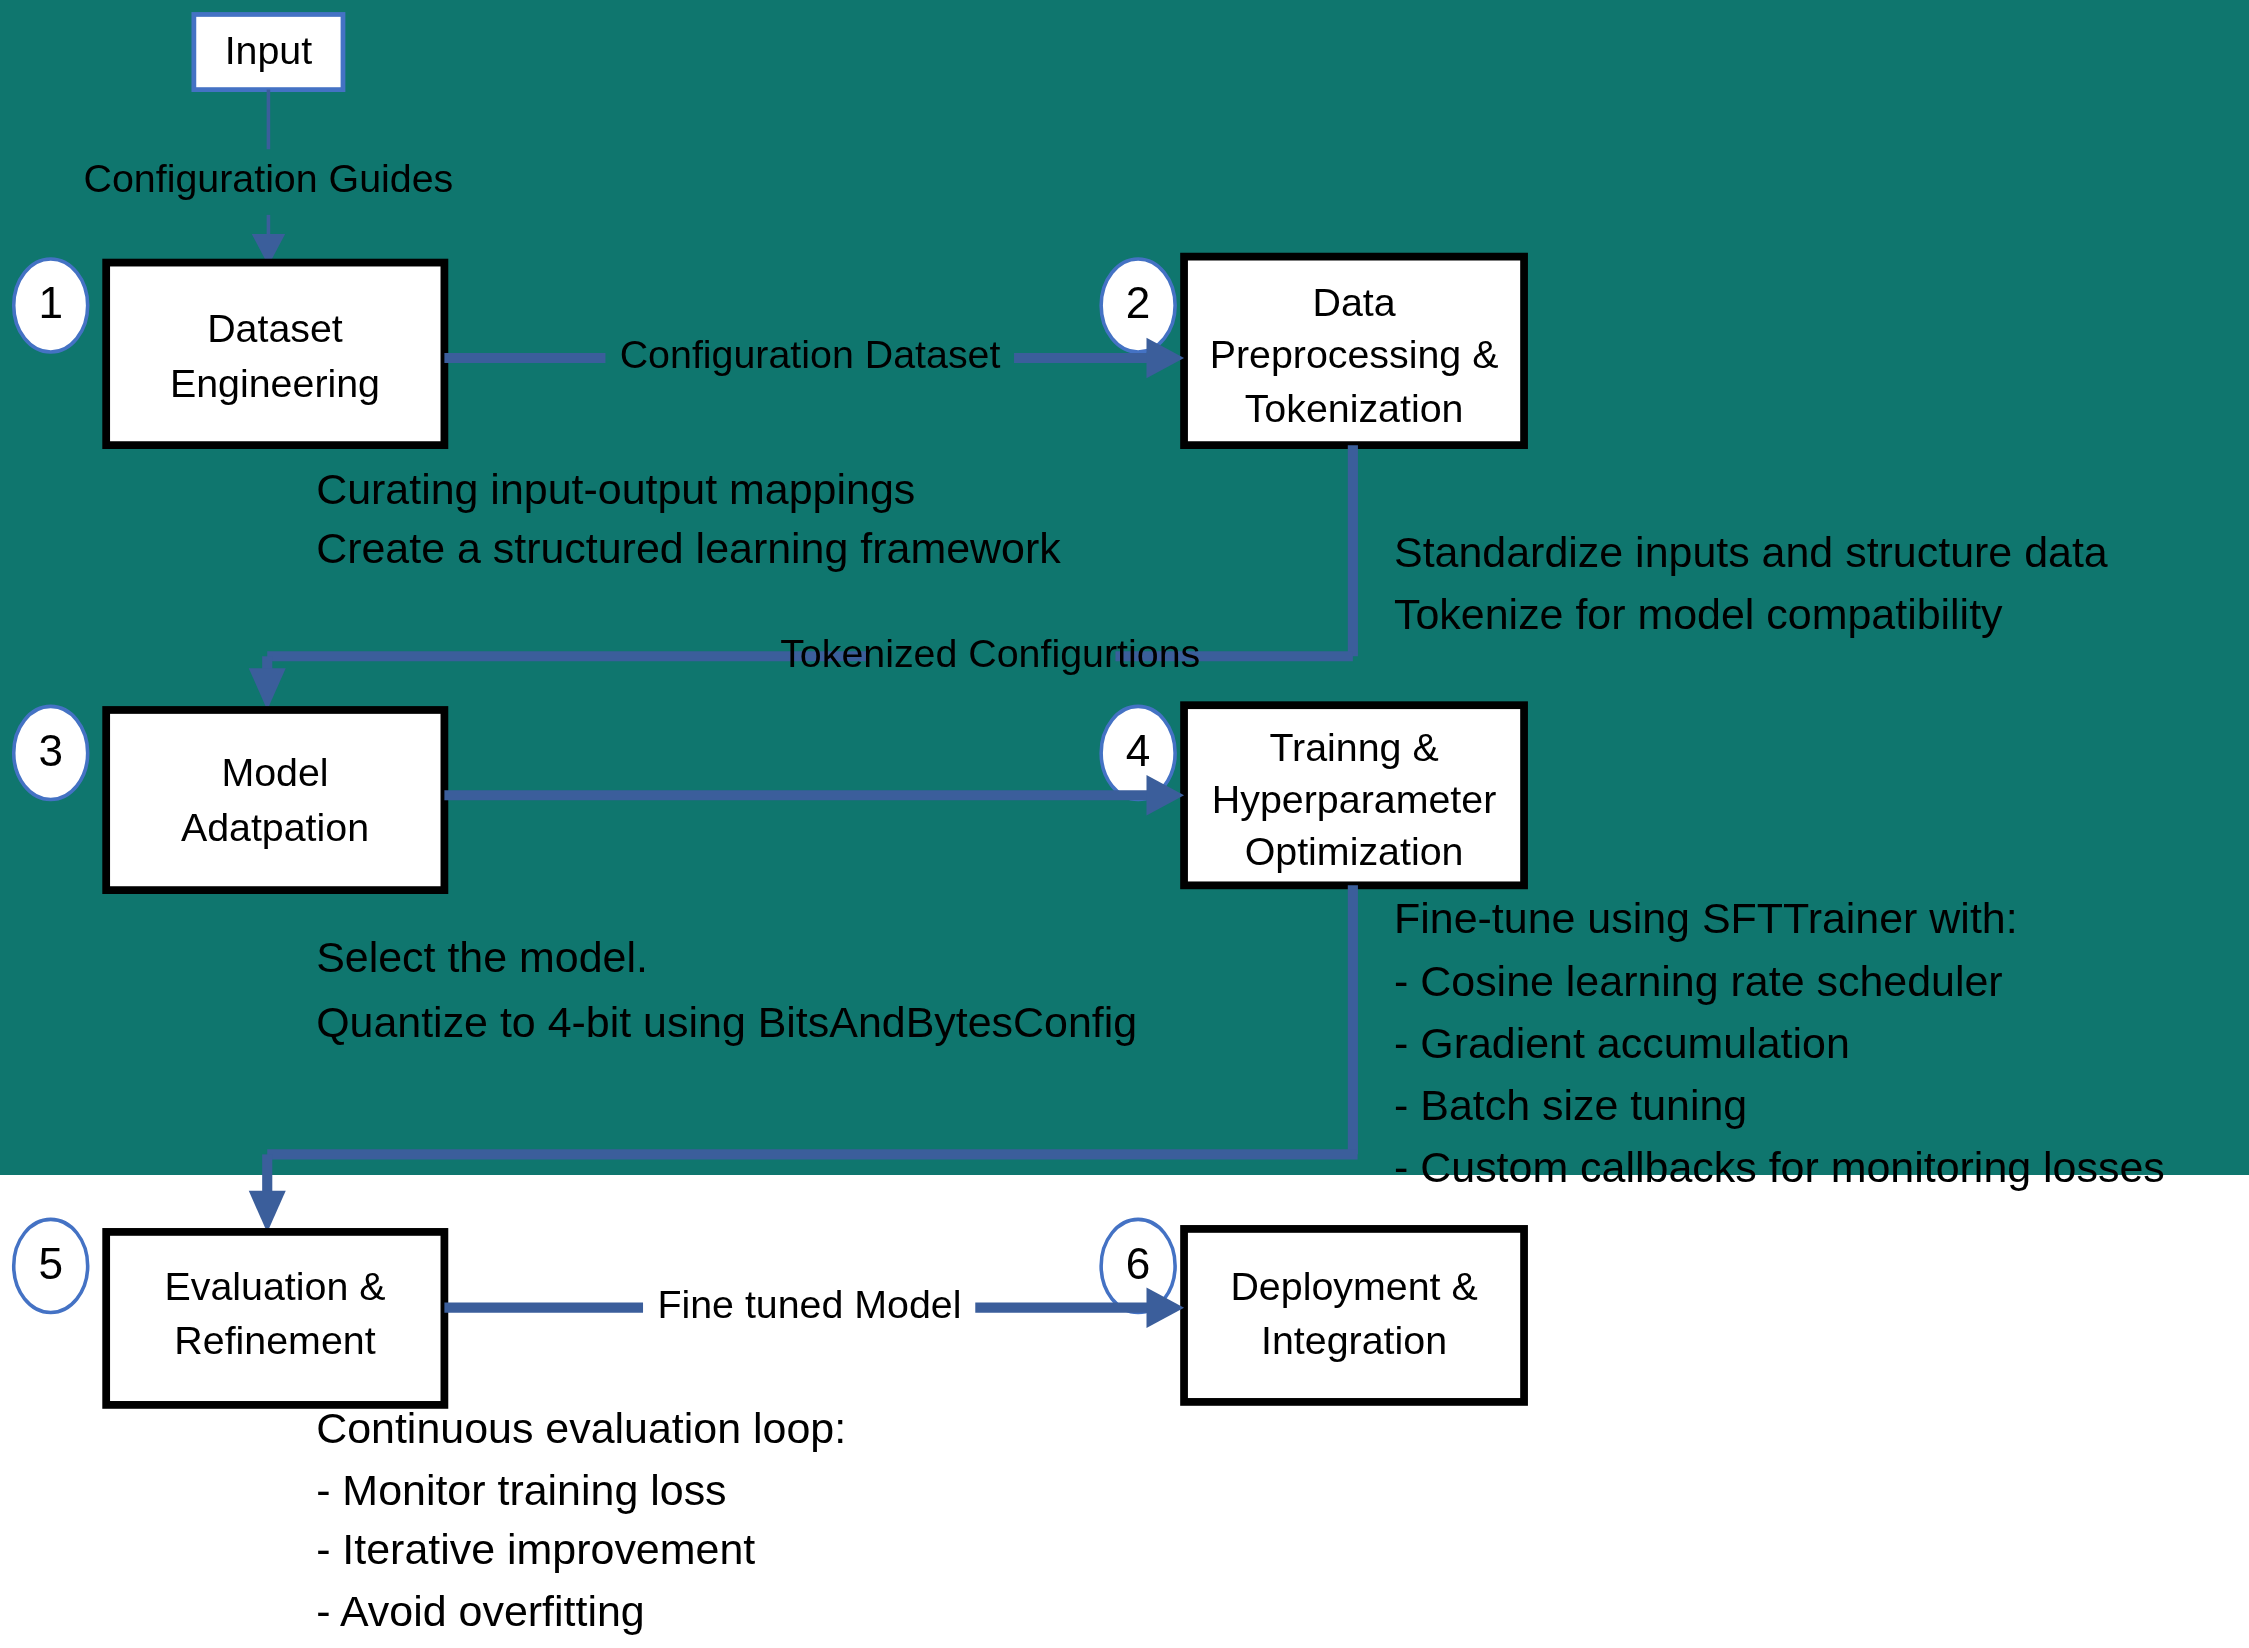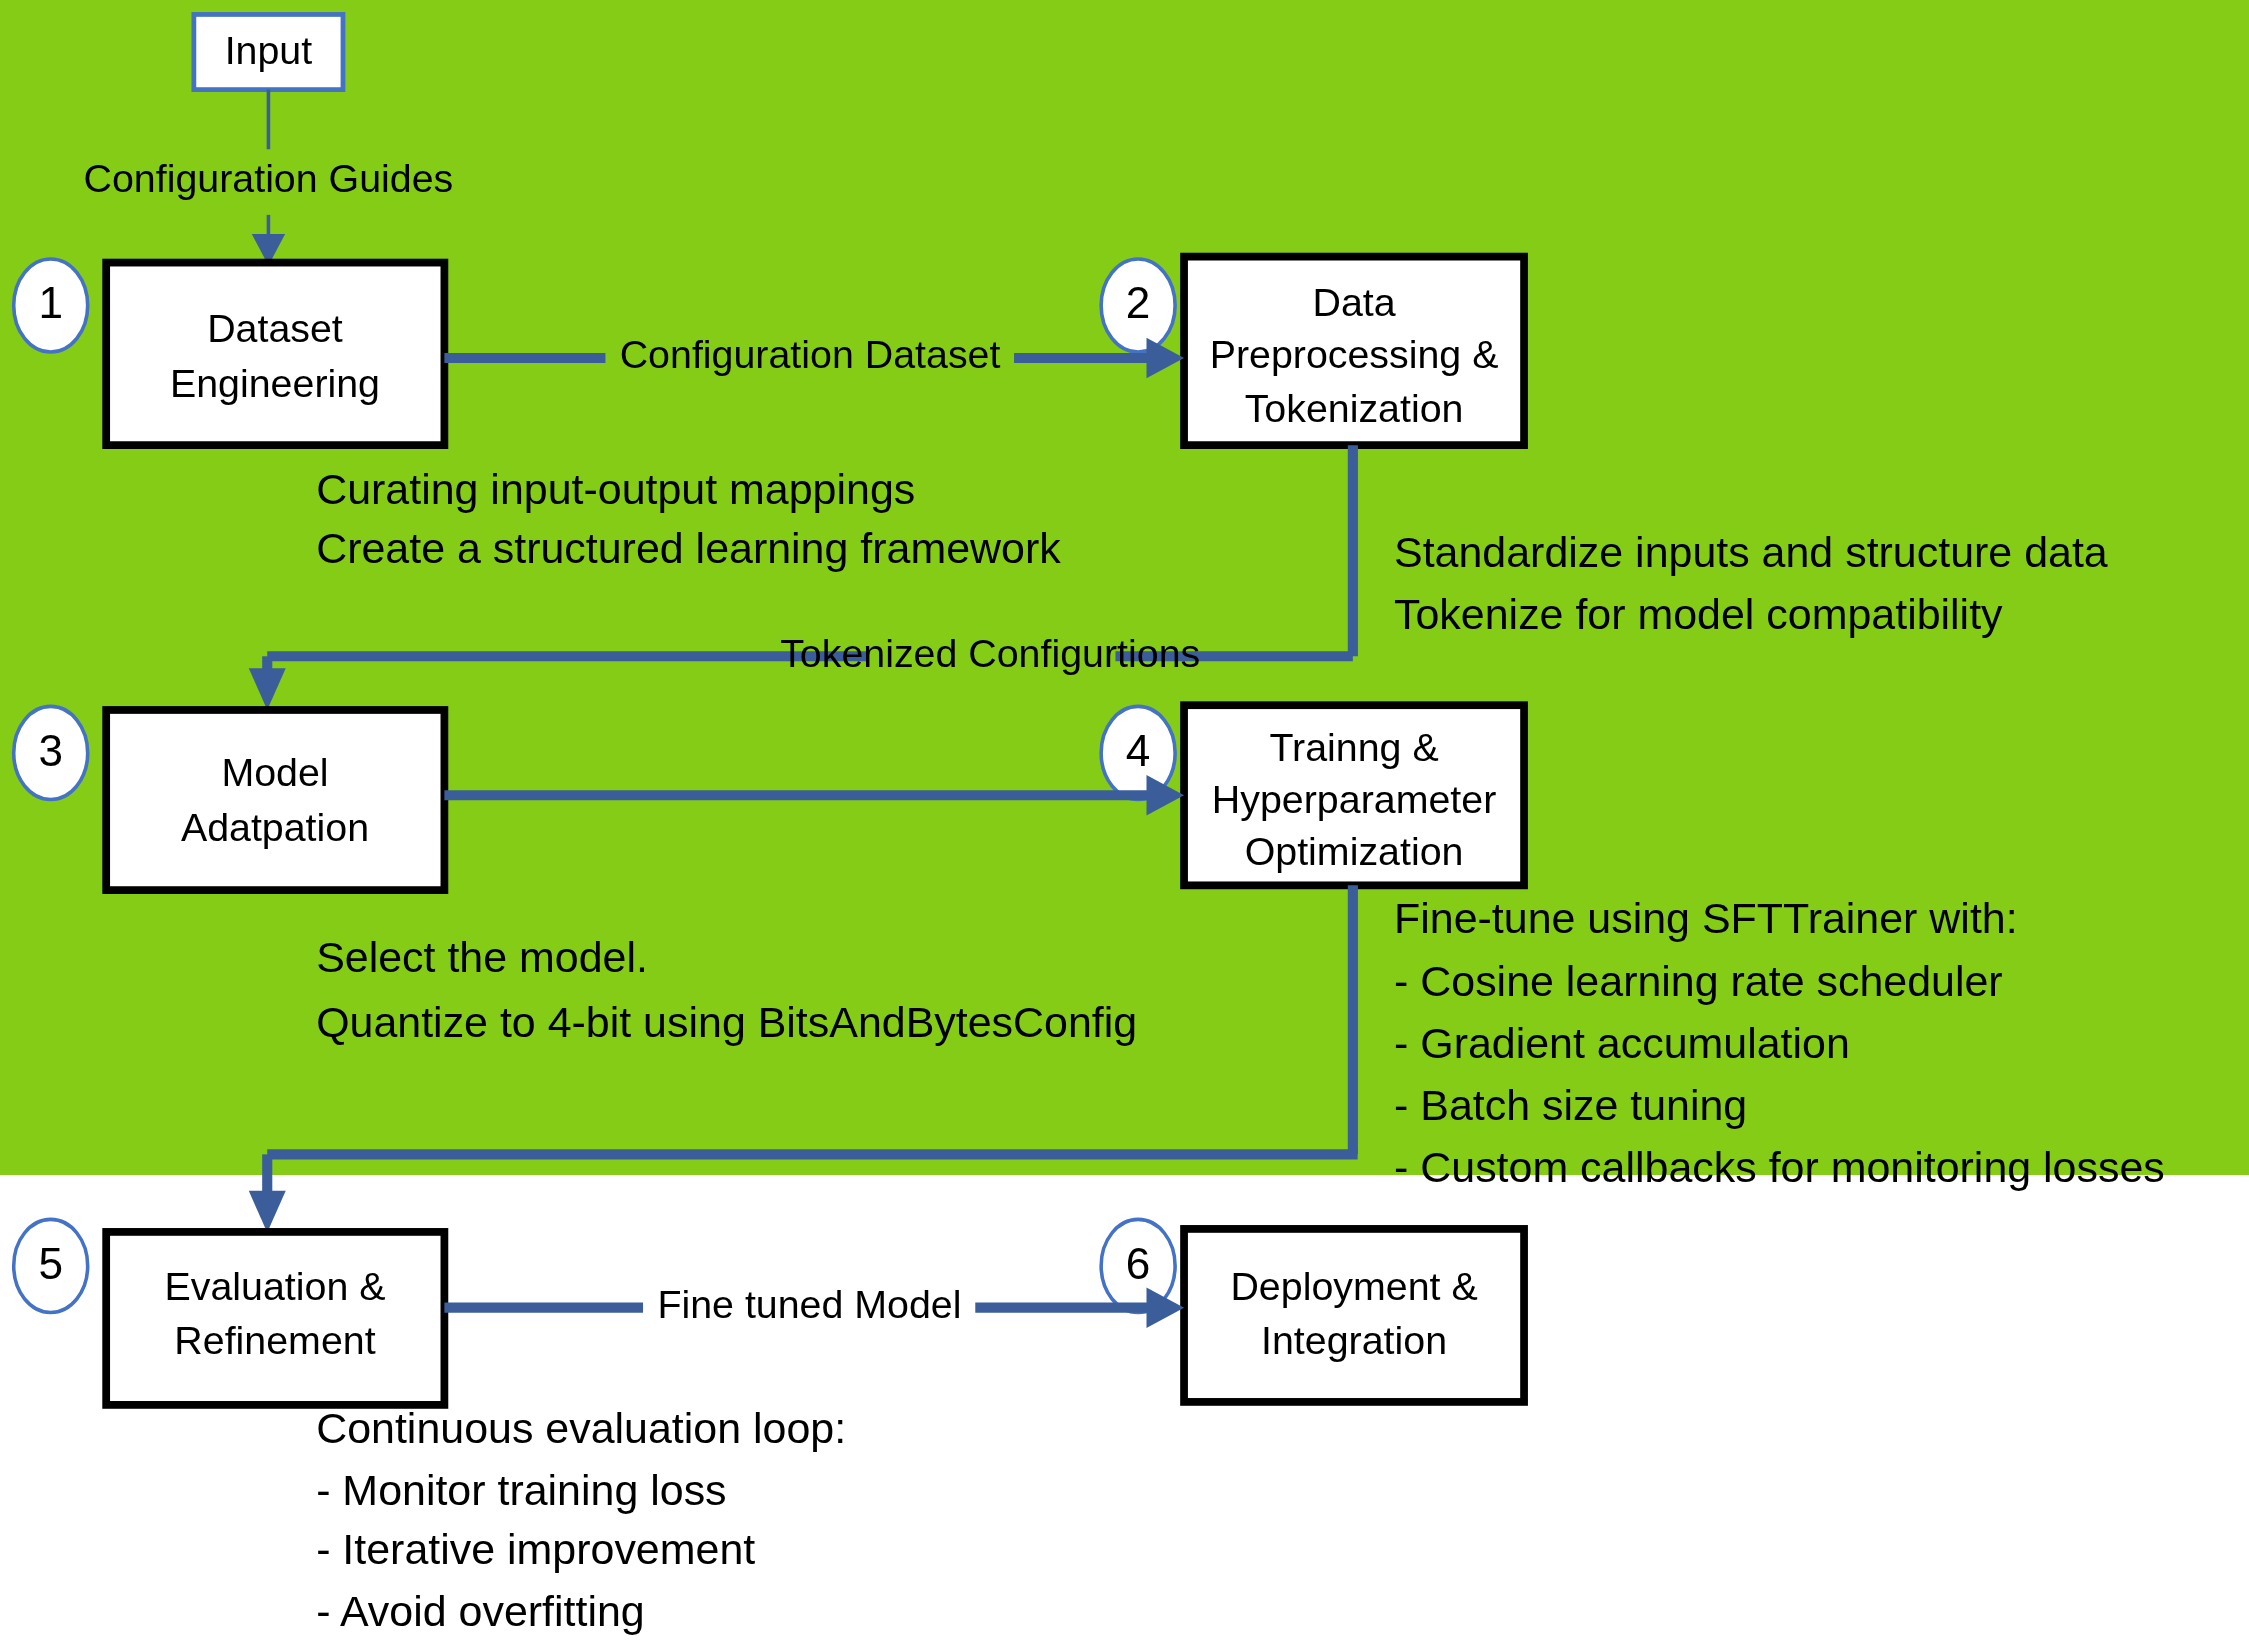--- a/index.html
+++ b/index.html
@@ -1,17 +1,17 @@
 <!DOCTYPE html>
 <html style="font-size:9.5px"><head>
 <meta charset="utf-8">
 <style>
   html,body{margin:0;padding:0;background:#ffffff;}
   body{width:2250px;height:1649px;overflow:hidden;font-family:"Liberation Sans",sans-serif;}
-  #stage{position:relative;width:2250px;height:1175px;background:#84cc16;}
+  #stage{position:relative;width:2250px;height:1175px;background:#0f766e;}
   svg#diagram{position:absolute;left:0;top:0;width:2250px;height:1649px;display:block;}
   .proc-rect{fill:#ffffff;stroke:#000000;stroke-width:13;}
   .input-rect{fill:#ffffff;stroke:#4472C4;stroke-width:8;}
   .badge-ellipse{fill:#ffffff;stroke:#4472C4;stroke-width:6;}
   .conn{stroke:#3B5E9B;fill:none;}
   .conn-thick{stroke-width:17;}
   .conn-thin{stroke-width:6;}
   .arrowhead{fill:#3B5E9B;stroke:none;}
   text{font-family:"Liberation Sans",sans-serif;fill:#000000;}
   .box-label{font-size:66px;text-anchor:middle;dominant-baseline:middle;}

